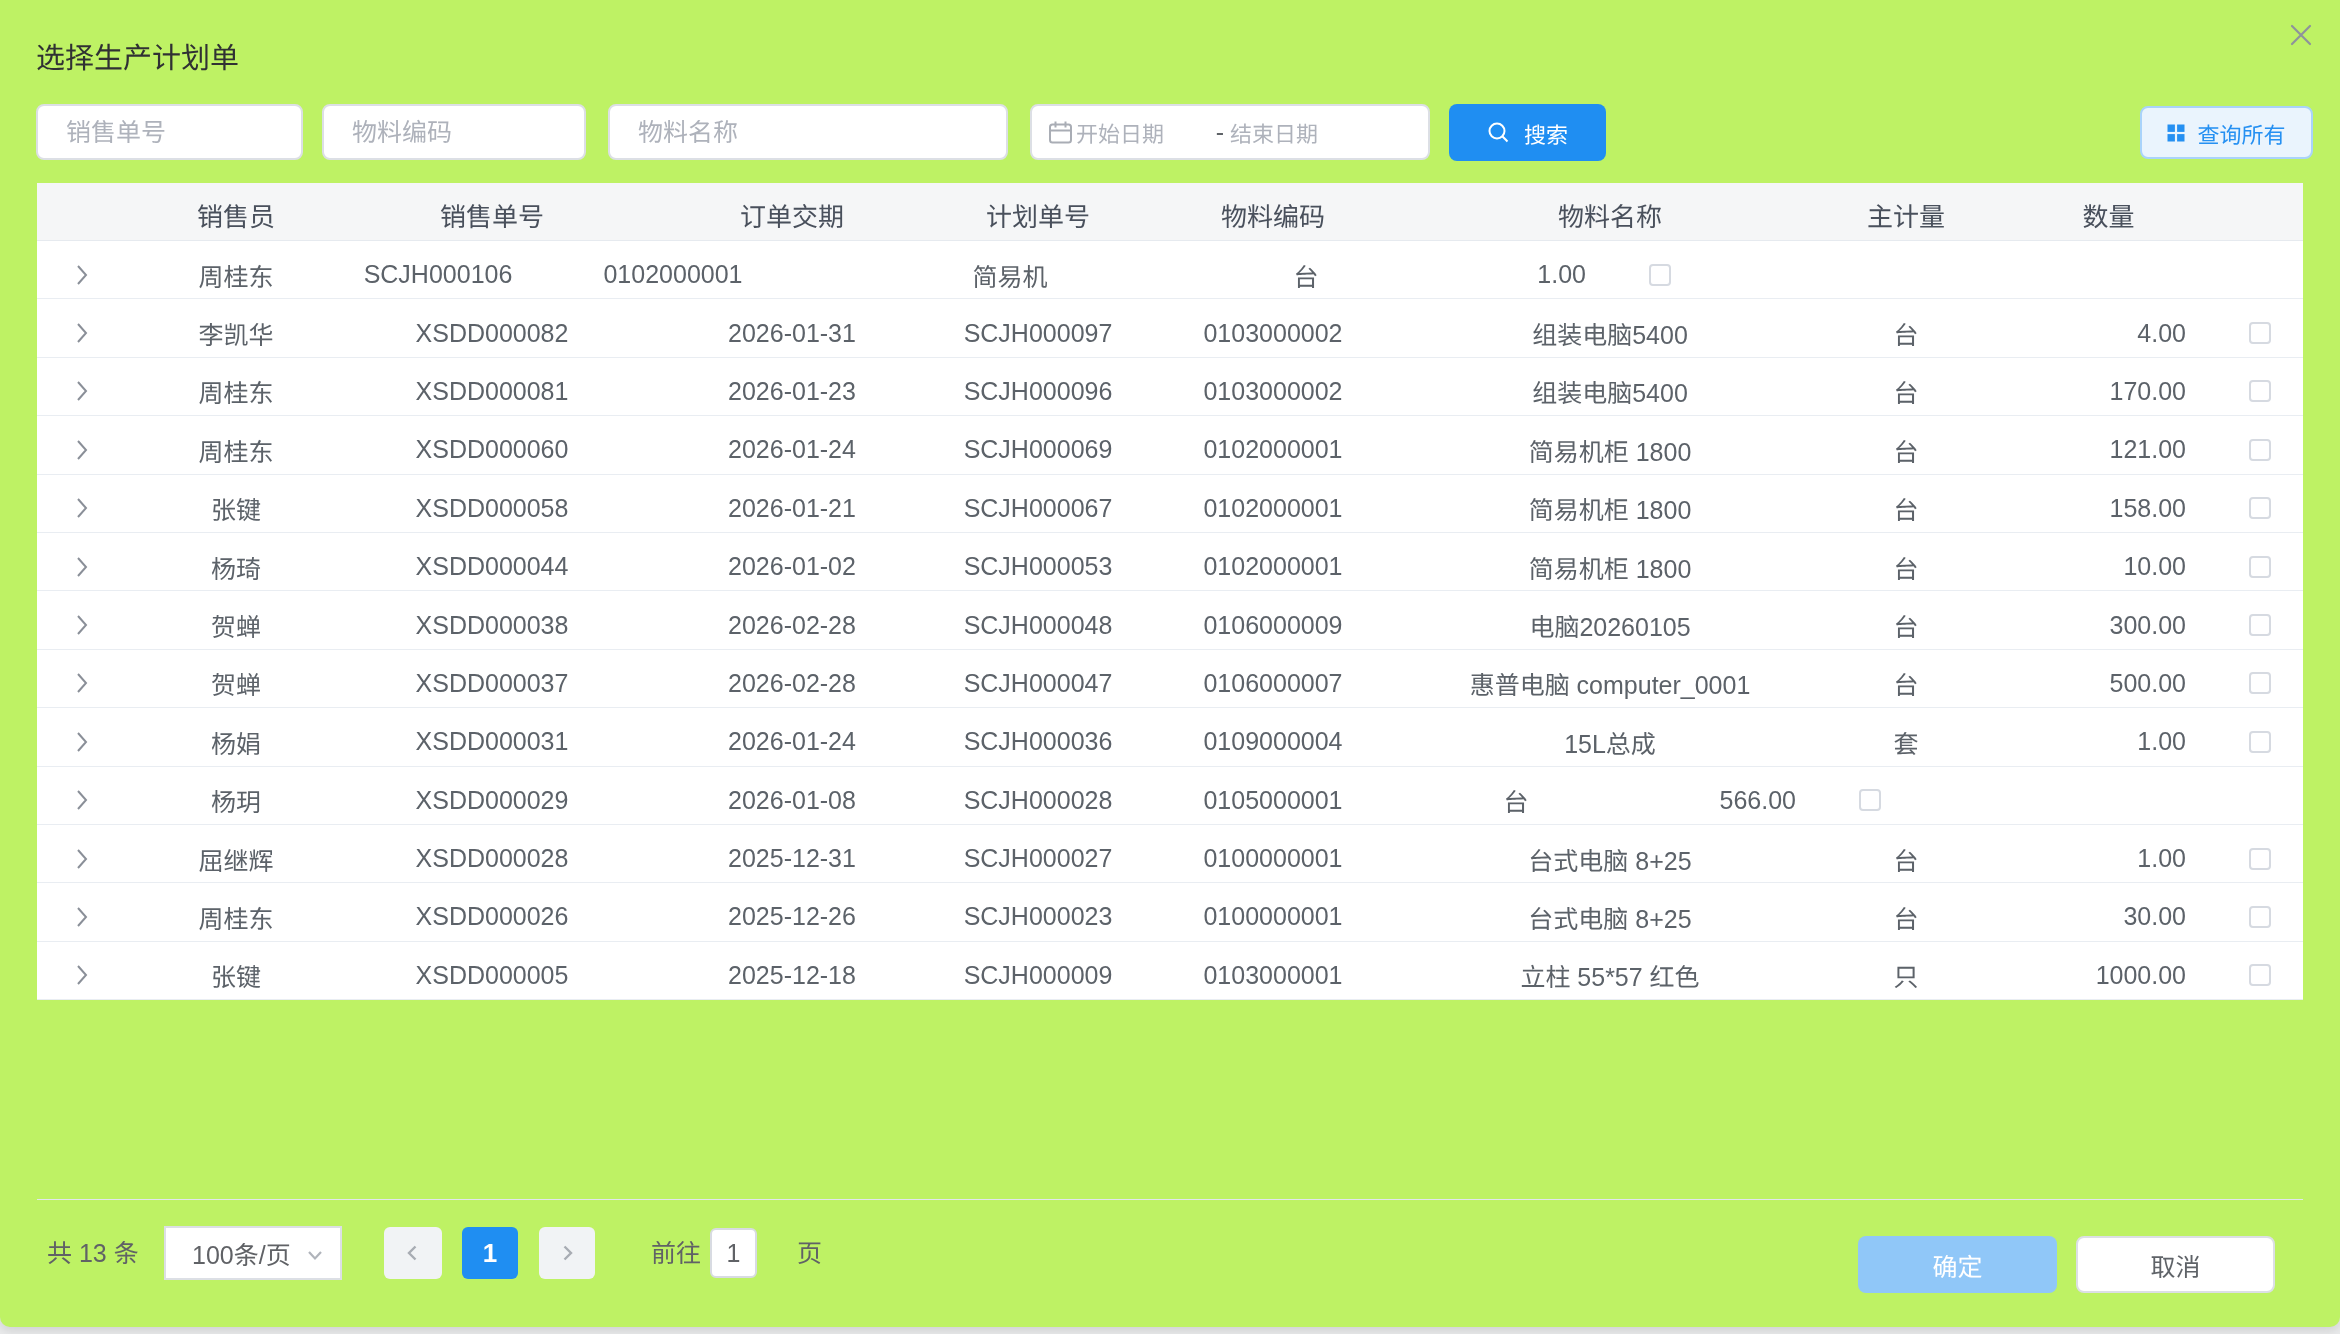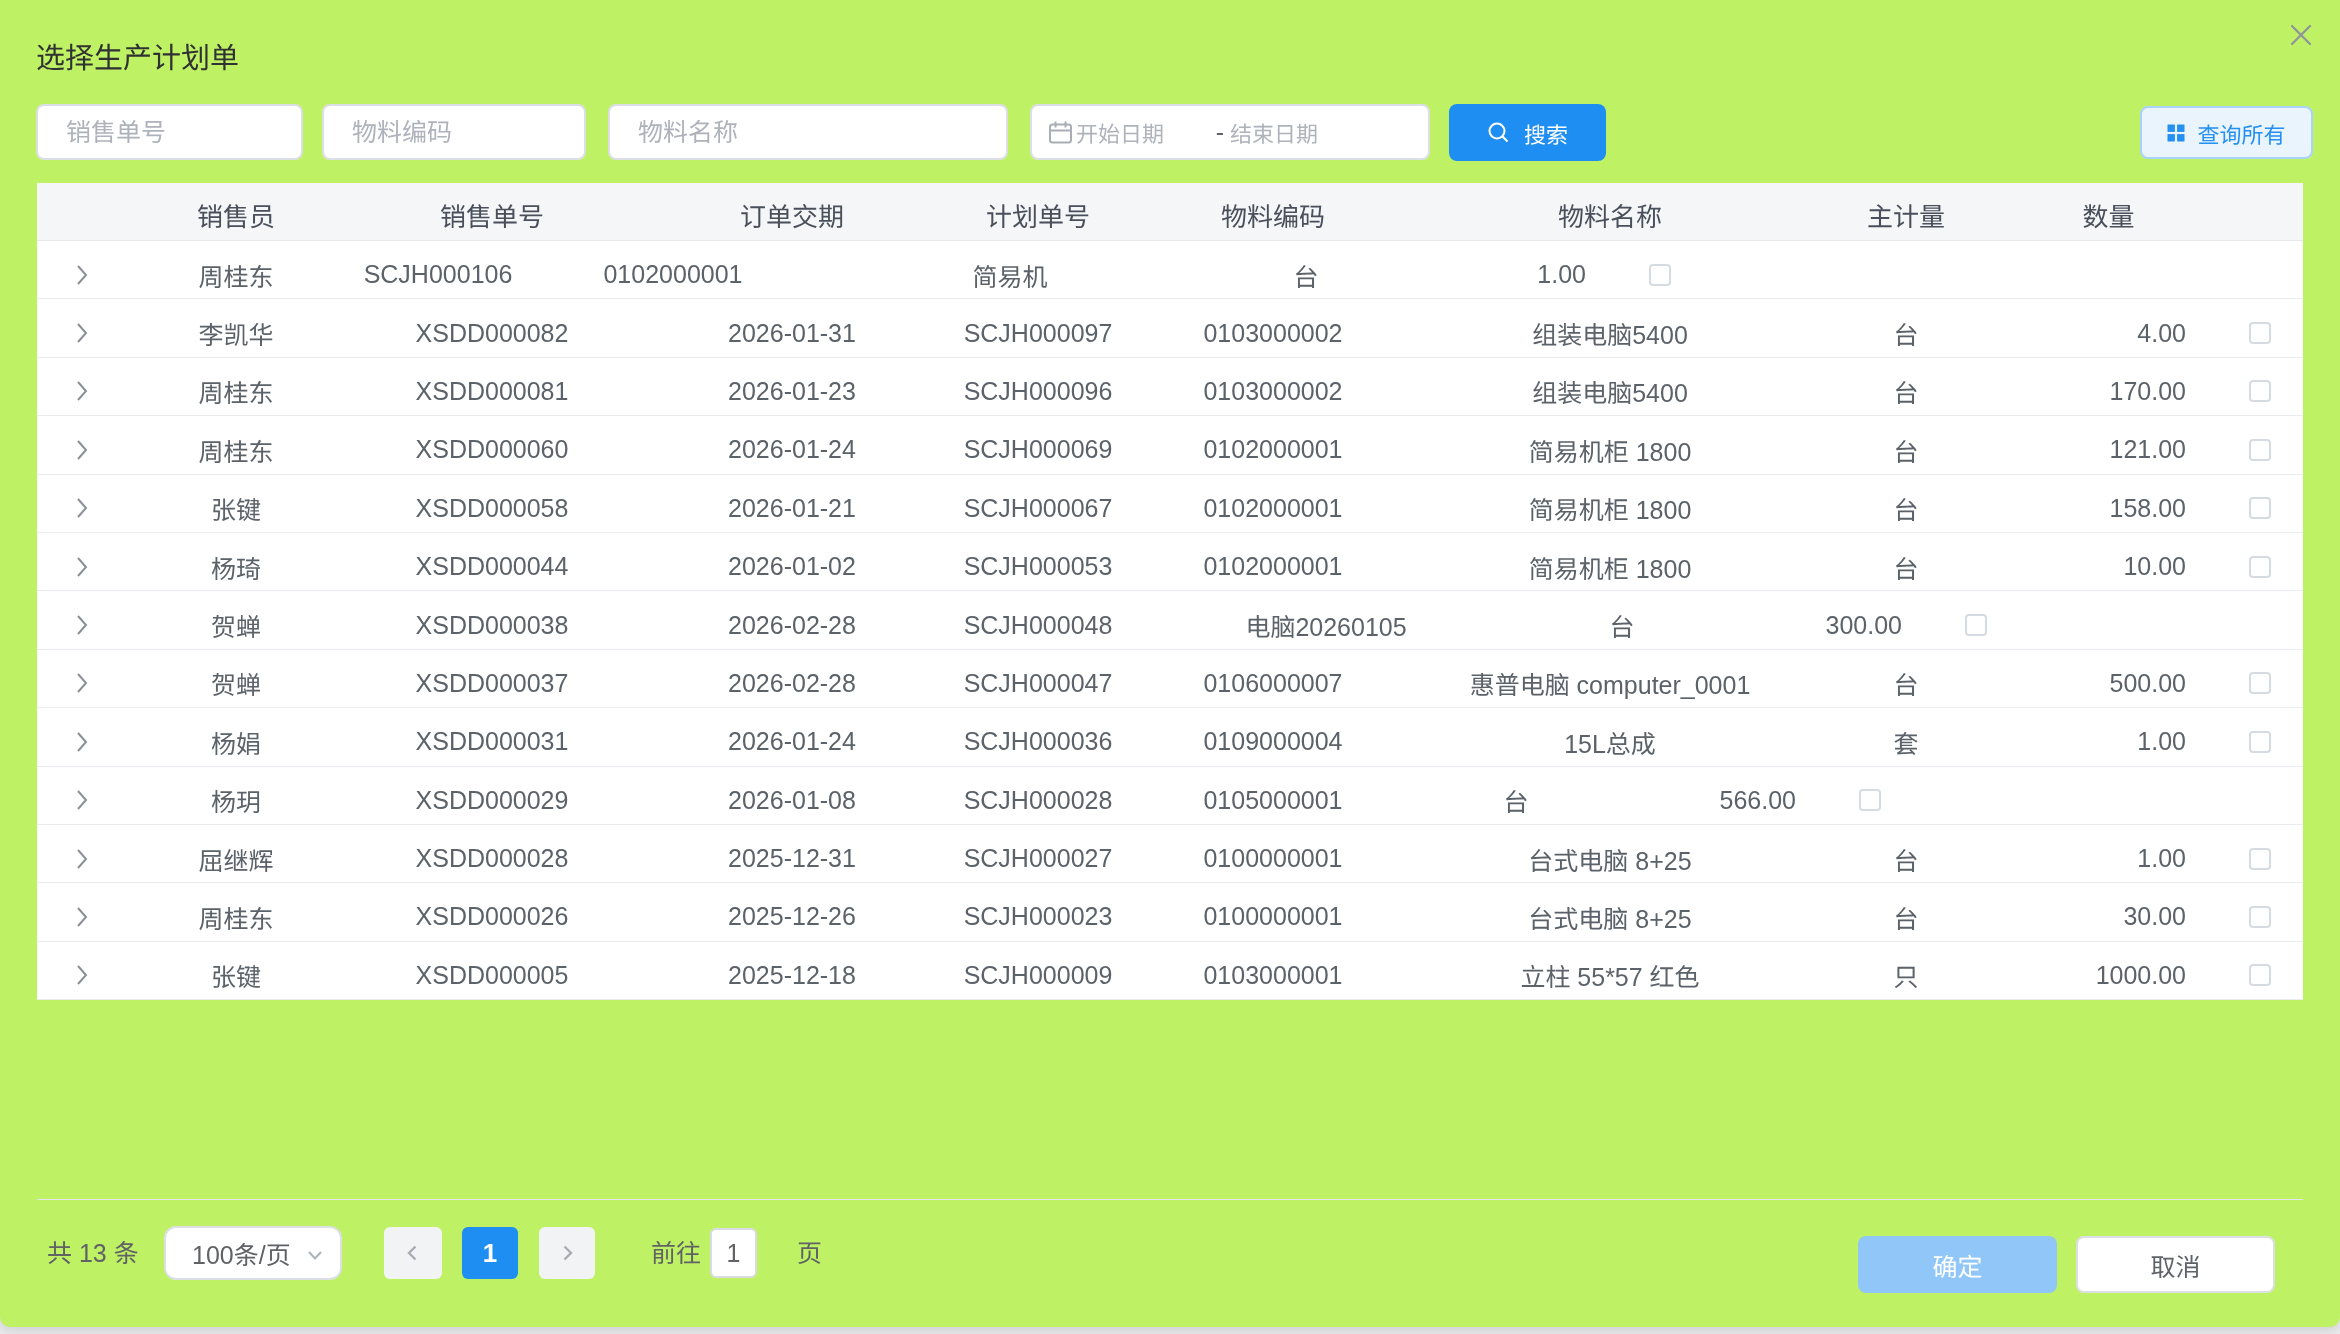--- a/index.html
+++ b/index.html
@@ -103,21 +103,21 @@
   }
   
   .footer-divider {
     position:absolute; left:37px; top:1199px; width:2266px; height:0;
     border-top:1px solid #e2e6ee;
   }
   .pager { position:absolute; left:0; top:1226px; width:1856px; height:54px; font-size:25px; color:#606266; }
   .total-label { position:absolute; left:47px; top:0; line-height:54px; }
   .page-size-select {
     position:absolute; left:164px; top:0; width:178px; height:54px;
-    border:2px solid #dcdfe5; border-radius:12px; background:#fff;
+    border:2px solid #dcdfe5; border-radius:0; background:#fff;
     display:flex; align-items:center; cursor:pointer;
     padding-left:26px;
   }
   .page-size-select .ps-label { flex:none; font-size:25px; color:#606266; }
   .page-size-select svg { position:absolute; right:14px; top:16px; }
   .page-btn {
     position:absolute; top:1px; height:52px; border:none; border-radius:6px;
     display:flex; align-items:center; justify-content:center; cursor:pointer;
   }
   .prev-btn { left:384px; width:58px; background:#f1f3f5; }
@@ -340,20 +340,21 @@
             <span style="display:flex;">
               <svg width="20" height="24" viewBox="0 0 20 24" fill="none" stroke="#8a8f98" stroke-width="2">
                 <polyline points="6,3 14,12 6,21"></polyline>
               </svg>
             </span>
           </div>
           <div class="cell c1">贺蝉</div>
           <div class="cell c2">XSDD000038</div>
           <div class="cell c3">2026-02-28</div>
           <div class="cell c4">SCJH000048</div>
+          <div class="cell c5">0106000009</div>
           <div class="cell c6">电脑20260105</div>
           <div class="cell c7">台</div>
           <div class="cell c8">300.00</div>
           <div class="cell c9">
             <span class="checkbox"></span>
           </div>
         </div>
         <div class="t-row">
           <div class="cell c0 expand-cell">
             <span style="display:flex;">

